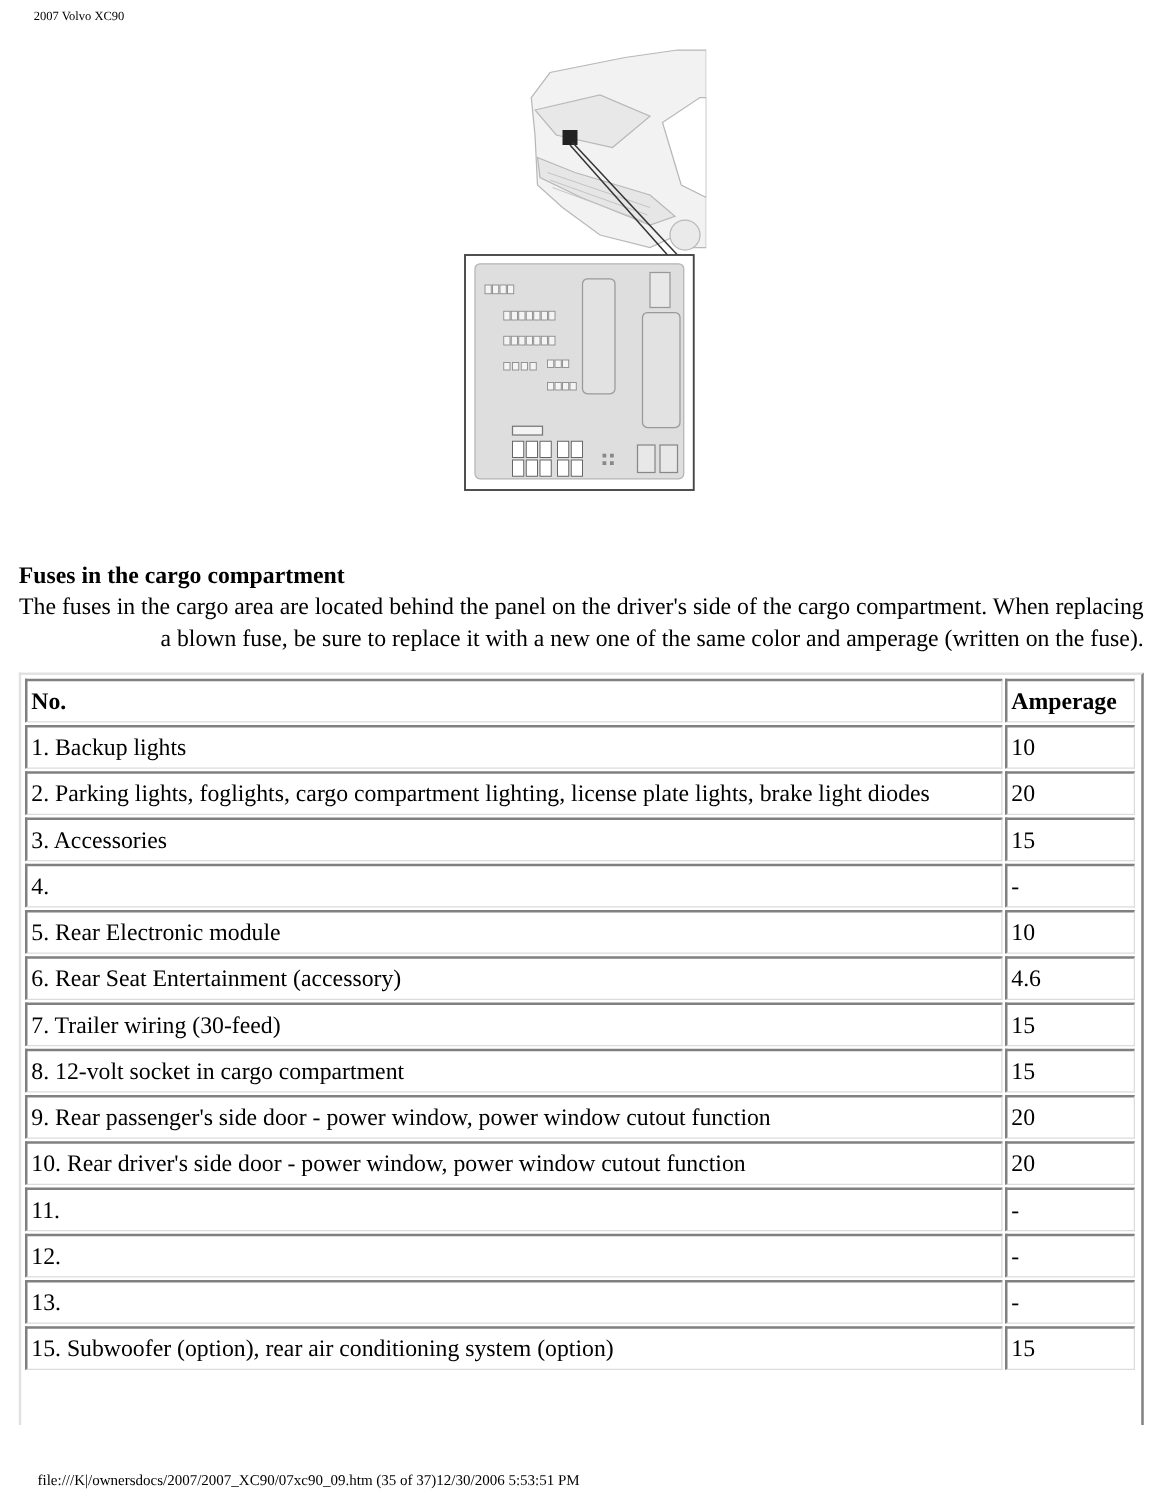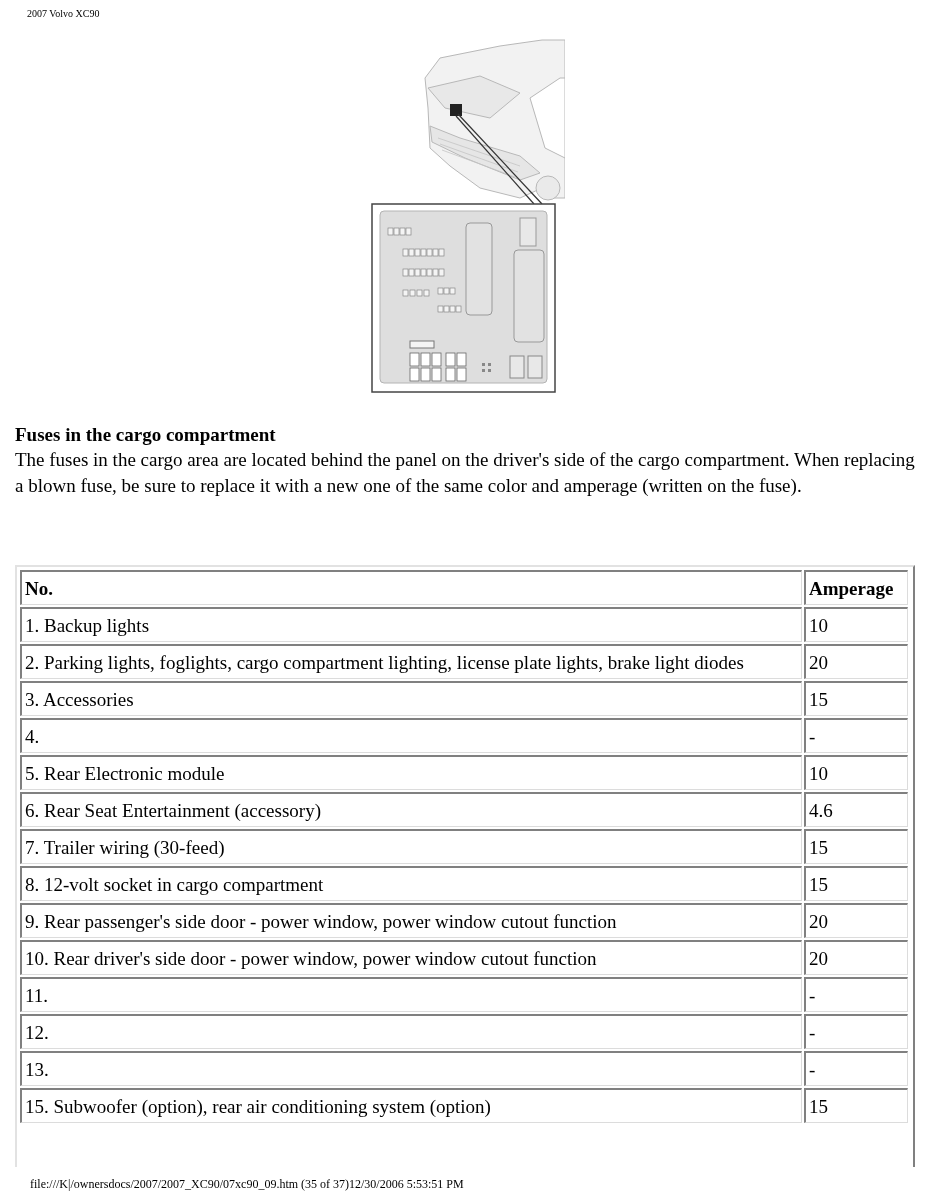--- a/index.html
+++ b/index.html
@@ -8,27 +8,27 @@
     font-family: "Liberation Serif", "DejaVu Serif", serif; color: #000;
   }
   .running-head {
     position: absolute; left: 27px; top: 6px;
     font-size: 10px; line-height: 16px;
   }
   .figure {
     position: absolute; left: 370px; top: 38px; width: 195px; height: 356px;
   }
   .section {
-    position: absolute; left: 15px; top: 422px; width: 900px;
+    position: absolute; left: 15px; top: 448px; width: 900px;
     font-size: 19px; line-height: 25.5px;
   }
   .section h3 { margin: 0; font-size: 19px; font-weight: bold; line-height: 25px; }
-  .section p { margin: 0; }
+  .section p { margin: 0; text-align: right; }
   .fuse-table-wrap {
-    position: absolute; left: 15px; top: 565px; width: 896px; height: 600px;
+    position: absolute; left: 15px; top: 538px; width: 896px; height: 600px;
     overflow: hidden;
     border-top: 2px solid #e2e2e2; border-left: 2px solid #e2e2e2;
     border-right: 2px solid #808080;
   }
   table.fuse-table {
     border-collapse: separate; border-spacing: 2px;
     width: 892px; margin: 1px 0 0 1px;
     font-size: 19px;
   }
   table.fuse-table td {

